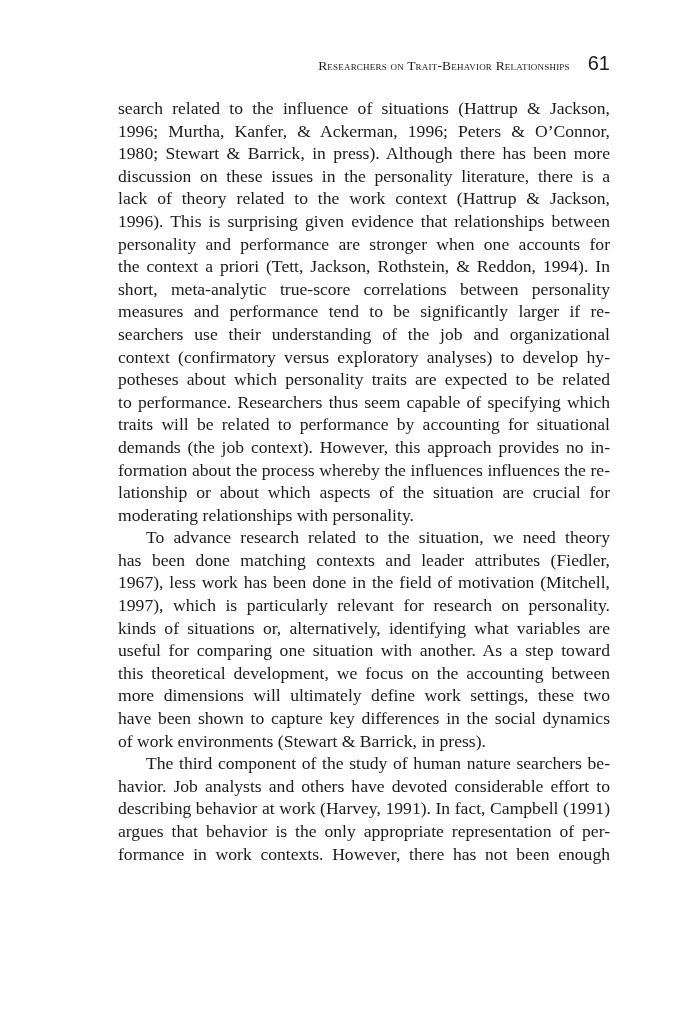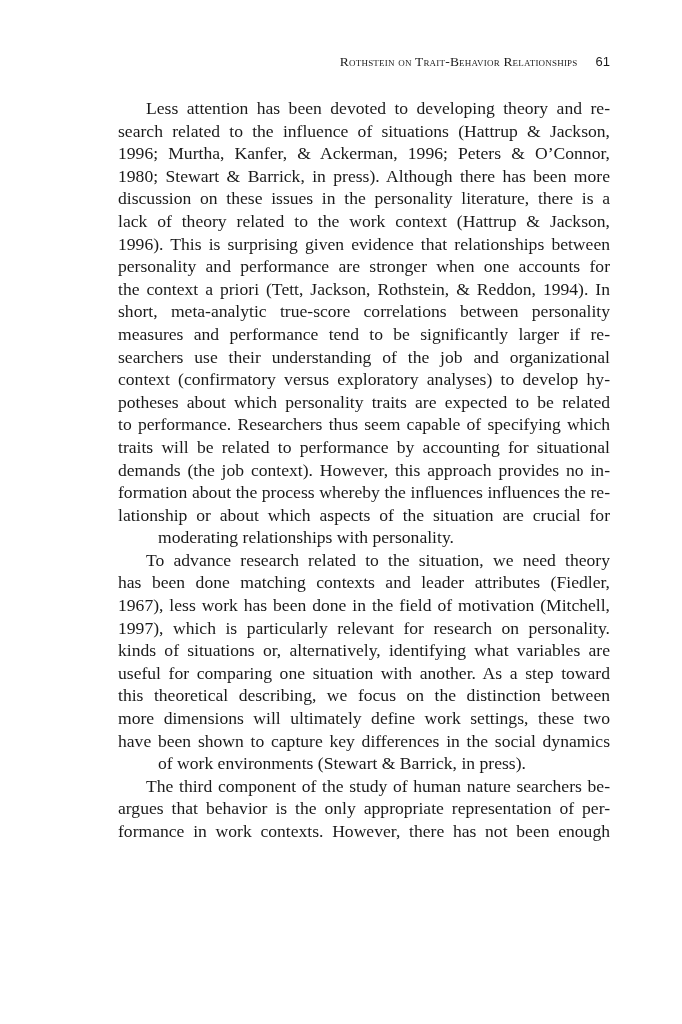--- a/index.html
+++ b/index.html
@@ -26,21 +26,21 @@
     }
     .running-head {
       font-family: "Liberation Serif", serif;
       font-size: 13.5px;
       font-variant: small-caps;
       letter-spacing: 0.2px;
       vertical-align: baseline;
     }
     .page-number {
       font-family: "Liberation Sans", "DejaVu Sans", sans-serif;
-      font-size: 13px;
+      font-size: 20px;
       margin-left: 14px;
       vertical-align: baseline;
     }
     .body-text {
       position: absolute;
       top: 97px;
       left: 118px;
       width: 492px;
     }
     .line {
@@ -50,34 +50,32 @@
       white-space: nowrap;
       text-align: justify;
       text-align-last: justify;
       overflow: hidden;
     }
     .line.indent {
       padding-left: 28px;
     }
     .line.last {
       text-align-last: left;
-      margin-left: 40px;
     }
   </style>
 </head>
 <body>
 
 <div class="header">
-  <span class="running-head">Rothstein on Trait-Behavior Relationships</span>
+  <span class="running-head">Researchers on Trait-Behavior Relationships</span>
   <span class="page-number">61</span>
 </div>
 
 <div class="body-text">
   <div>
-    <div class="line indent">Less attention has been devoted to developing theory and re-</div>
     <div class="line">search related to the influence of situations (Hattrup &amp; Jackson,</div>
     <div class="line">1996; Murtha, Kanfer, &amp; Ackerman, 1996; Peters &amp; O’Connor,</div>
     <div class="line">1980; Stewart &amp; Barrick, in press). Although there has been more</div>
     <div class="line">discussion on these issues in the personality literature, there is a</div>
     <div class="line">lack of theory related to the work context (Hattrup &amp; Jackson,</div>
     <div class="line">1996). This is surprising given evidence that relationships between</div>
     <div class="line">personality and performance are stronger when one accounts for</div>
     <div class="line">the context a priori (Tett, Jackson, Rothstein, &amp; Reddon, 1994). In</div>
     <div class="line">short, meta-analytic true-score correlations between personality</div>
     <div class="line">measures and performance tend to be significantly larger if re-</div>
@@ -91,23 +89,25 @@
     <div class="line">lationship or about which aspects of the situation are crucial for</div>
     <div class="line last">moderating relationships with personality.</div>
   </div>
   <div>
     <div class="line indent">To advance research related to the situation, we need theory</div>
     <div class="line">has been done matching contexts and leader attributes (Fiedler,</div>
     <div class="line">1967), less work has been done in the field of motivation (Mitchell,</div>
     <div class="line">1997), which is particularly relevant for research on personality.</div>
     <div class="line">kinds of situations or, alternatively, identifying what variables are</div>
     <div class="line">useful for comparing one situation with another. As a step toward</div>
-    <div class="line">this theoretical describing, we focus on the distinction between</div>
+    <div class="line">this theoretical development, we focus on the accounting between</div>
     <div class="line">more dimensions will ultimately define work settings, these two</div>
     <div class="line">have been shown to capture key differences in the social dynamics</div>
     <div class="line last">of work environments (Stewart &amp; Barrick, in press).</div>
   </div>
   <div>
     <div class="line indent">The third component of the study of human nature searchers be-</div>
+    <div class="line">havior. Job analysts and others have devoted considerable effort to</div>
+    <div class="line">describing behavior at work (Harvey, 1991). In fact, Campbell (1991)</div>
     <div class="line">argues that behavior is the only appropriate representation of per-</div>
     <div class="line">formance in work contexts. However, there has not been enough</div>
   </div>
 </div>
 
 </body></html>

